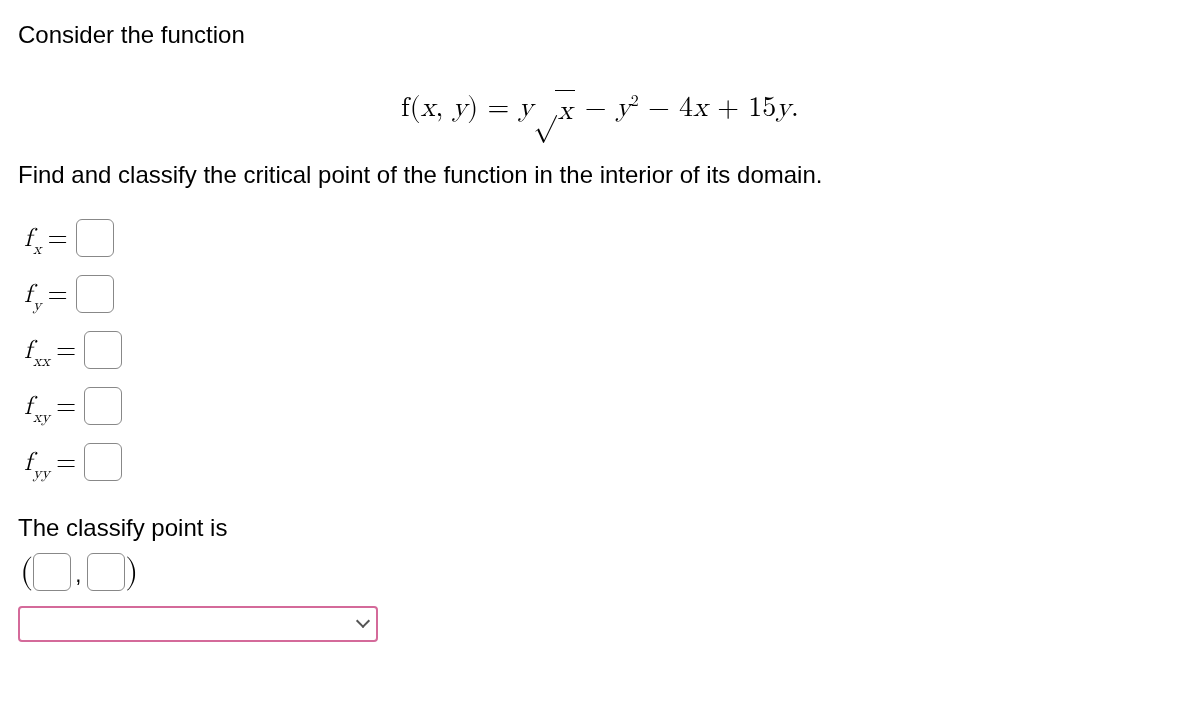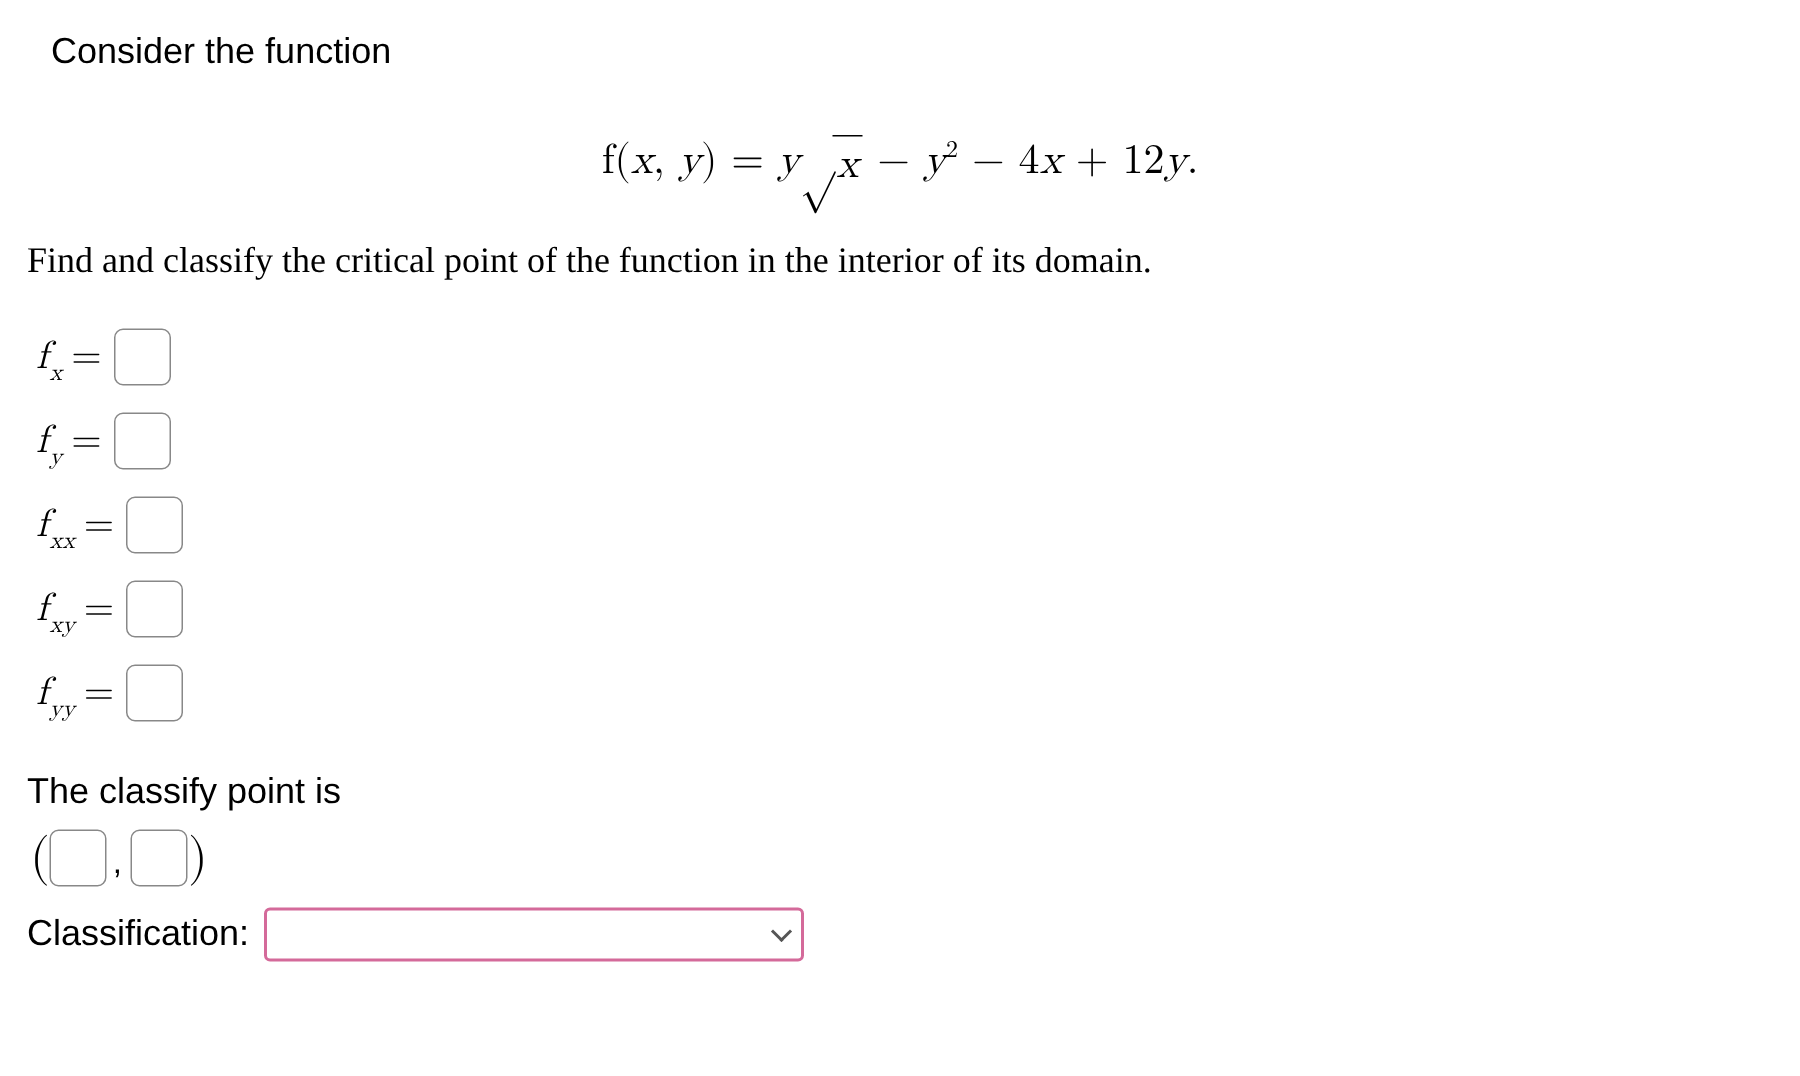--- a/index.html
+++ b/index.html
@@ -126,41 +126,40 @@
     border-top: 1.5px solid #000;
     padding: 0 3px;
     margin-top: 2px;
   }
   .sup {
     font-size: 16px;
     vertical-align: super;
     font-style: normal;
   }
   p.prompt {
-    margin: 0 0 4px 16px;
+    margin: 0 0 4px 0;
   }
   p.instr {
     margin: 0;
-    font-family: Liberation Serif, serif;
   }
   .crit-hdr {
     margin-top: 28px;
     margin-bottom: 6px;
   }
 </style>
 </head>
 <body>
 
 <p class="prompt">Consider the function</p>
 
 <div class="equation math">
   <span class="op">f</span><span class="op">(</span><span>x</span><span class="op">, </span><span>y</span><span class="op">) </span><span class="op">= </span><span>y</span><span class="sqrt">
       <span class="radsym">√</span>
       <span class="radicand">x</span>
-    </span><span class="op"> − </span><span>y</span><span class="sup">2</span><span class="op"> − </span><span class="op">4</span><span>x</span><span class="op"> + </span><span class="op">12</span><span>y</span><span class="op">.</span>
+    </span><span class="op"> − </span><span>y</span><span class="sup">2</span><span class="op"> − </span><span class="op">4</span><span>x</span><span class="op"> + </span><span class="op">15</span><span>y</span><span class="op">.</span>
 </div>
 
 <p class="instr">Find and classify the critical point of the function in the interior of its domain.</p>
 
 <div class="derivs">
   <div class="drow">
     <span class="lab math">
         <span>f</span>
         <span class="sub">x</span>
       </span>
@@ -205,19 +204,18 @@
 
 <div class="cp-line">
   <span class="paren">(</span>
   <input class="ibox" type="text" style="">
   <span class="comma">,</span>
   <input class="ibox" type="text" style="">
   <span class="paren">)</span>
 </div>
 
 <div class="class-line">
-  <span class="class-label">Classification:</span>
   <span class="select-wrap">
     <select class="class-select">
       <option></option>
     </select>
   </span>
 </div>
 
 </body></html>

